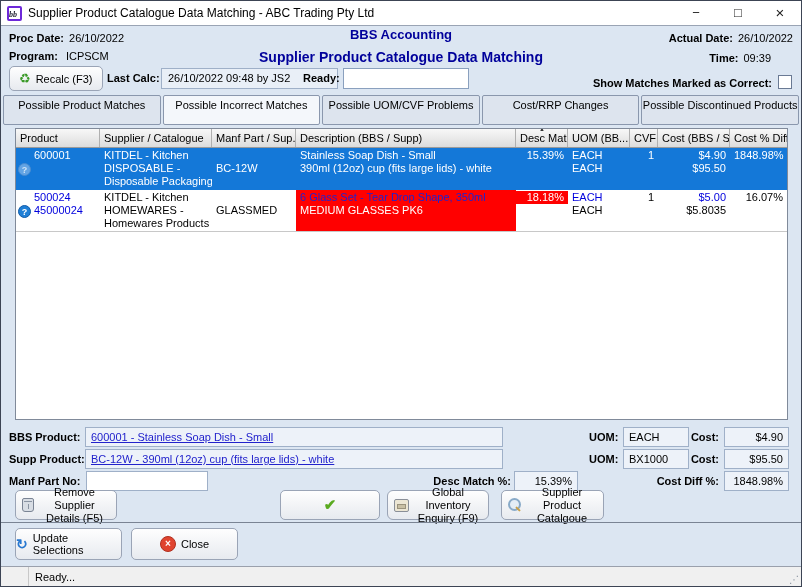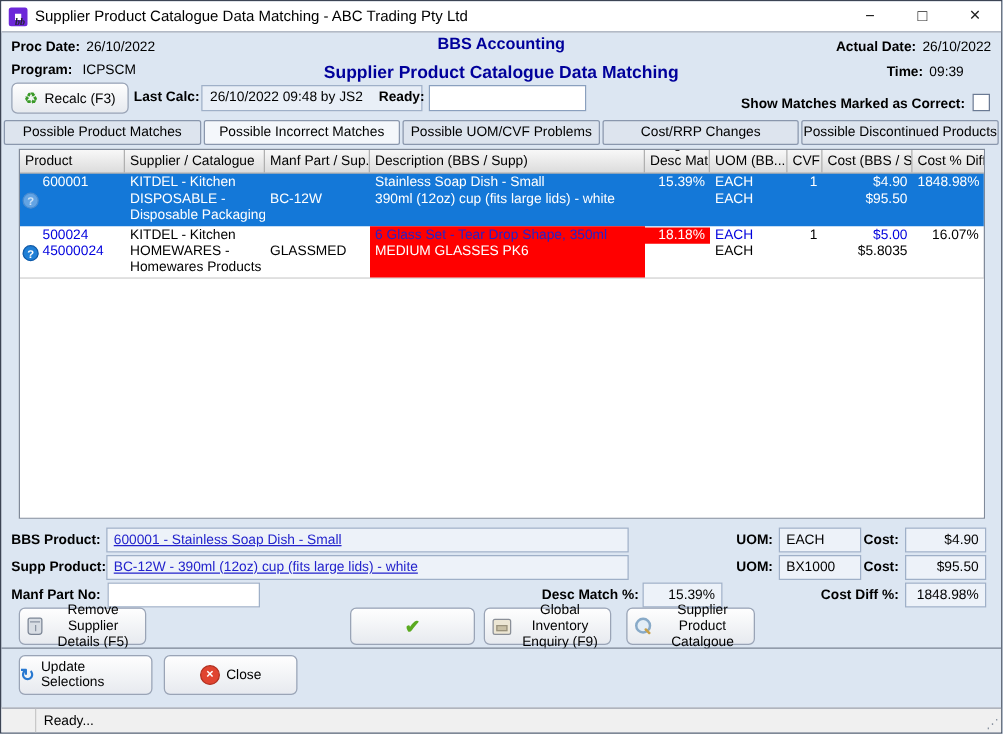--- a/index.html
+++ b/index.html
@@ -4,21 +4,21 @@
 <style>
   * { margin:0; padding:0; box-sizing:border-box; }
   html,body { width:802px; height:587px; }
   body { font-family:"Liberation Sans", sans-serif; font-size:11px; color:#000; background:#c8d2e0; }
   .window { width:802px; height:587px; border:1px solid #3c4454; background:#dce6f2;
             display:flex; flex-direction:column; overflow:hidden; }
 
   
   .titlebar { height:25px; background:#fff; border-bottom:1px solid #9aa4b4;
               display:flex; align-items:center; padding-left:6px; gap:6px; font-size:12px; }
-  .app-icon { width:15px; height:15px; border:5px solid #6d28d9; border-radius:2px;
+  .app-icon { width:15px; height:15px; border:2px solid #6d28d9; border-radius:2px;
               font:italic bold 8px "Liberation Serif", serif; text-align:left; line-height:13px; color:#223; }
   .title-text { flex:1; white-space:nowrap; overflow:hidden; }
   .win-controls { display:flex; height:100%; }
   .win-btn { width:42px; height:100%; text-align:center; line-height:24px; font-size:13px; color:#222; }
 
   
   .header { position:relative; height:70px; }
   .hlabel { font-weight:bold; }
   .proc-date { position:absolute; top:6px; left:8px; }
   .program  { position:absolute; top:24px; left:8px; }
@@ -43,21 +43,21 @@
                   background:#e9eff7; border:1px solid #9fb0c8; line-height:19px; padding:0 6px; }
   .search-label { position:absolute; top:46px; left:302px; font-weight:bold; }
   .search-input { position:absolute; top:42px; left:342px; width:126px; height:21px;
                   background:#fff; border:1px solid #8aa0be; padding:0 4px;
                   font-family:"Liberation Sans", sans-serif; font-size:11px; }
   .show-matches-label { position:absolute; top:51px; right:29px; font-weight:bold; }
   .checkbox { position:absolute; top:49px; right:9px; width:14px; height:14px;
               background:#fff; border:1px solid #6a7a94; }
 
   
-  .tabs { height:20px; display:flex; gap:2px; padding:0 2px; }
+  .tabs { height:30px; display:flex; gap:2px; padding:0 2px; }
   .tab { flex:1; border:1px solid #8a97ad; border-radius:2px; background:#dde4ee;
          text-align:center; line-height:19px; white-space:nowrap; overflow:hidden; }
   .tab.active { background:#f4f7fb; }
 
   
   .table-wrap { margin:3px 13px 0 14px; height:296px; background:#fff;
                 border:1px solid #808a9a; display:flex; flex-direction:column; }
   .thead { display:flex; height:19px; background:linear-gradient(#f8f8f8,#dcdcdc);
            border-bottom:1px solid #9a9a9a; flex-shrink:0; }
   .th { flex-shrink:0; border-right:1px solid #b0b0b0; padding:3px 4px 0 4px;
@@ -102,21 +102,21 @@
   .descmatch-box { top:46px; left:513px; width:64px; text-align:right; }
   .costdiff-label { position:absolute; top:46px; left:598px; width:120px; font-weight:bold; line-height:20px; text-align:right; }
   .costdiff-box { top:46px; left:723px; width:65px; text-align:right; }
 
   
   .actions { position:relative; height:30px; }
   .abtn { position:absolute; top:0; height:30px; padding:0 6px; }
   .two-line { display:flex; flex-direction:column; text-align:center; line-height:13px; }
   .b-remove { left:14px; width:102px; }
   .b-mark { left:279px; width:100px; }
-  .b-global { left:386px; width:102px; }
+  .b-global { left:386px; width:102px;border-radius:6px; }
   .b-cat { left:500px; width:103px; }
   .icon-check { color:#5aaa20; font-size:15px; font-weight:bold; }
   .icon-trash { width:12px; height:14px; background:#d8dde4; border:1px solid #7a8494;
                 border-radius:2px 2px 3px 3px; position:relative; flex-shrink:0; }
   .icon-trash::before { content:""; position:absolute; top:2px; left:1px; right:1px; height:1px; background:#8a94a2; }
   .icon-trash::after { content:""; position:absolute; top:5px; left:5px; bottom:2px; width:1px; background:#8a94a2; }
   .icon-drawer { width:15px; height:13px; background:#ece6d4; border:1px solid #8a8f98;
                  border-radius:2px; position:relative; flex-shrink:0; }
   .icon-drawer::before { content:""; position:absolute; top:4px; left:2px; right:2px; height:3px;
                          background:#c8bfa4; border:1px solid #9a927c; }

